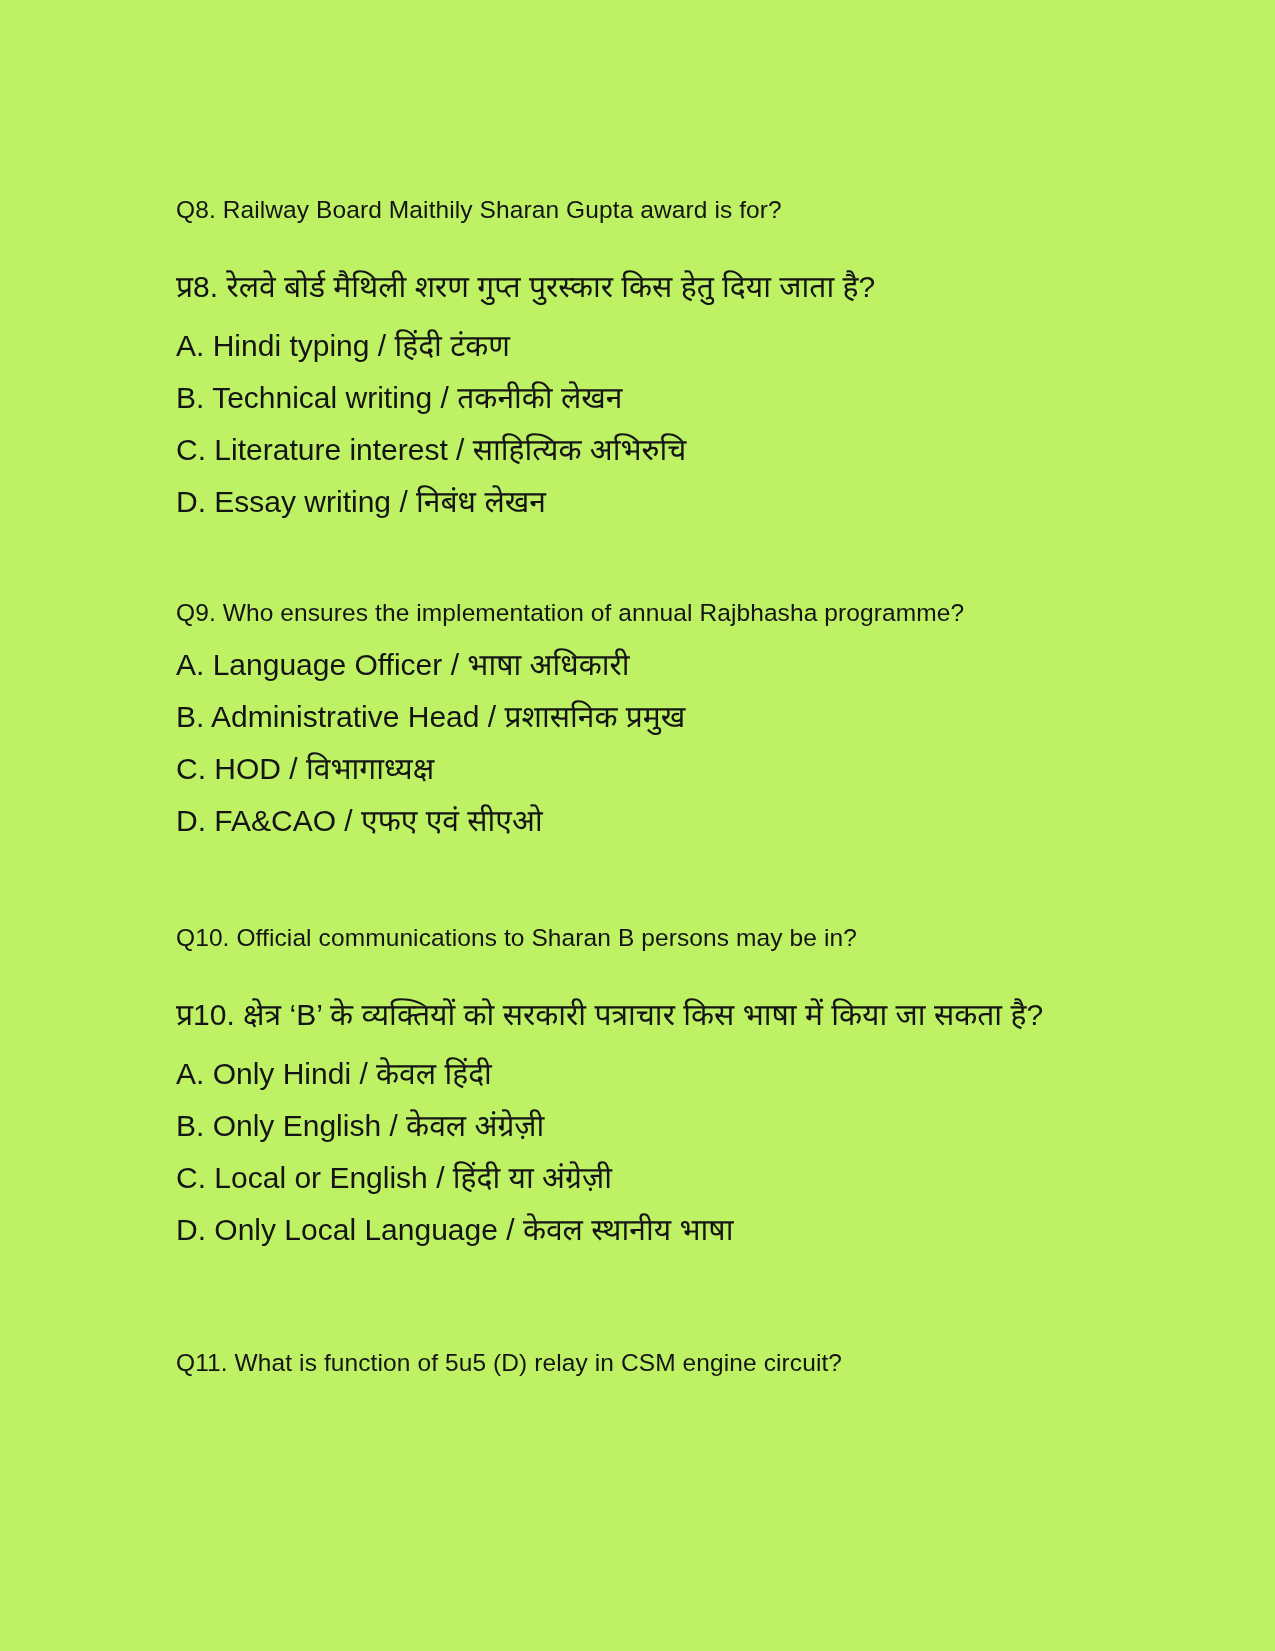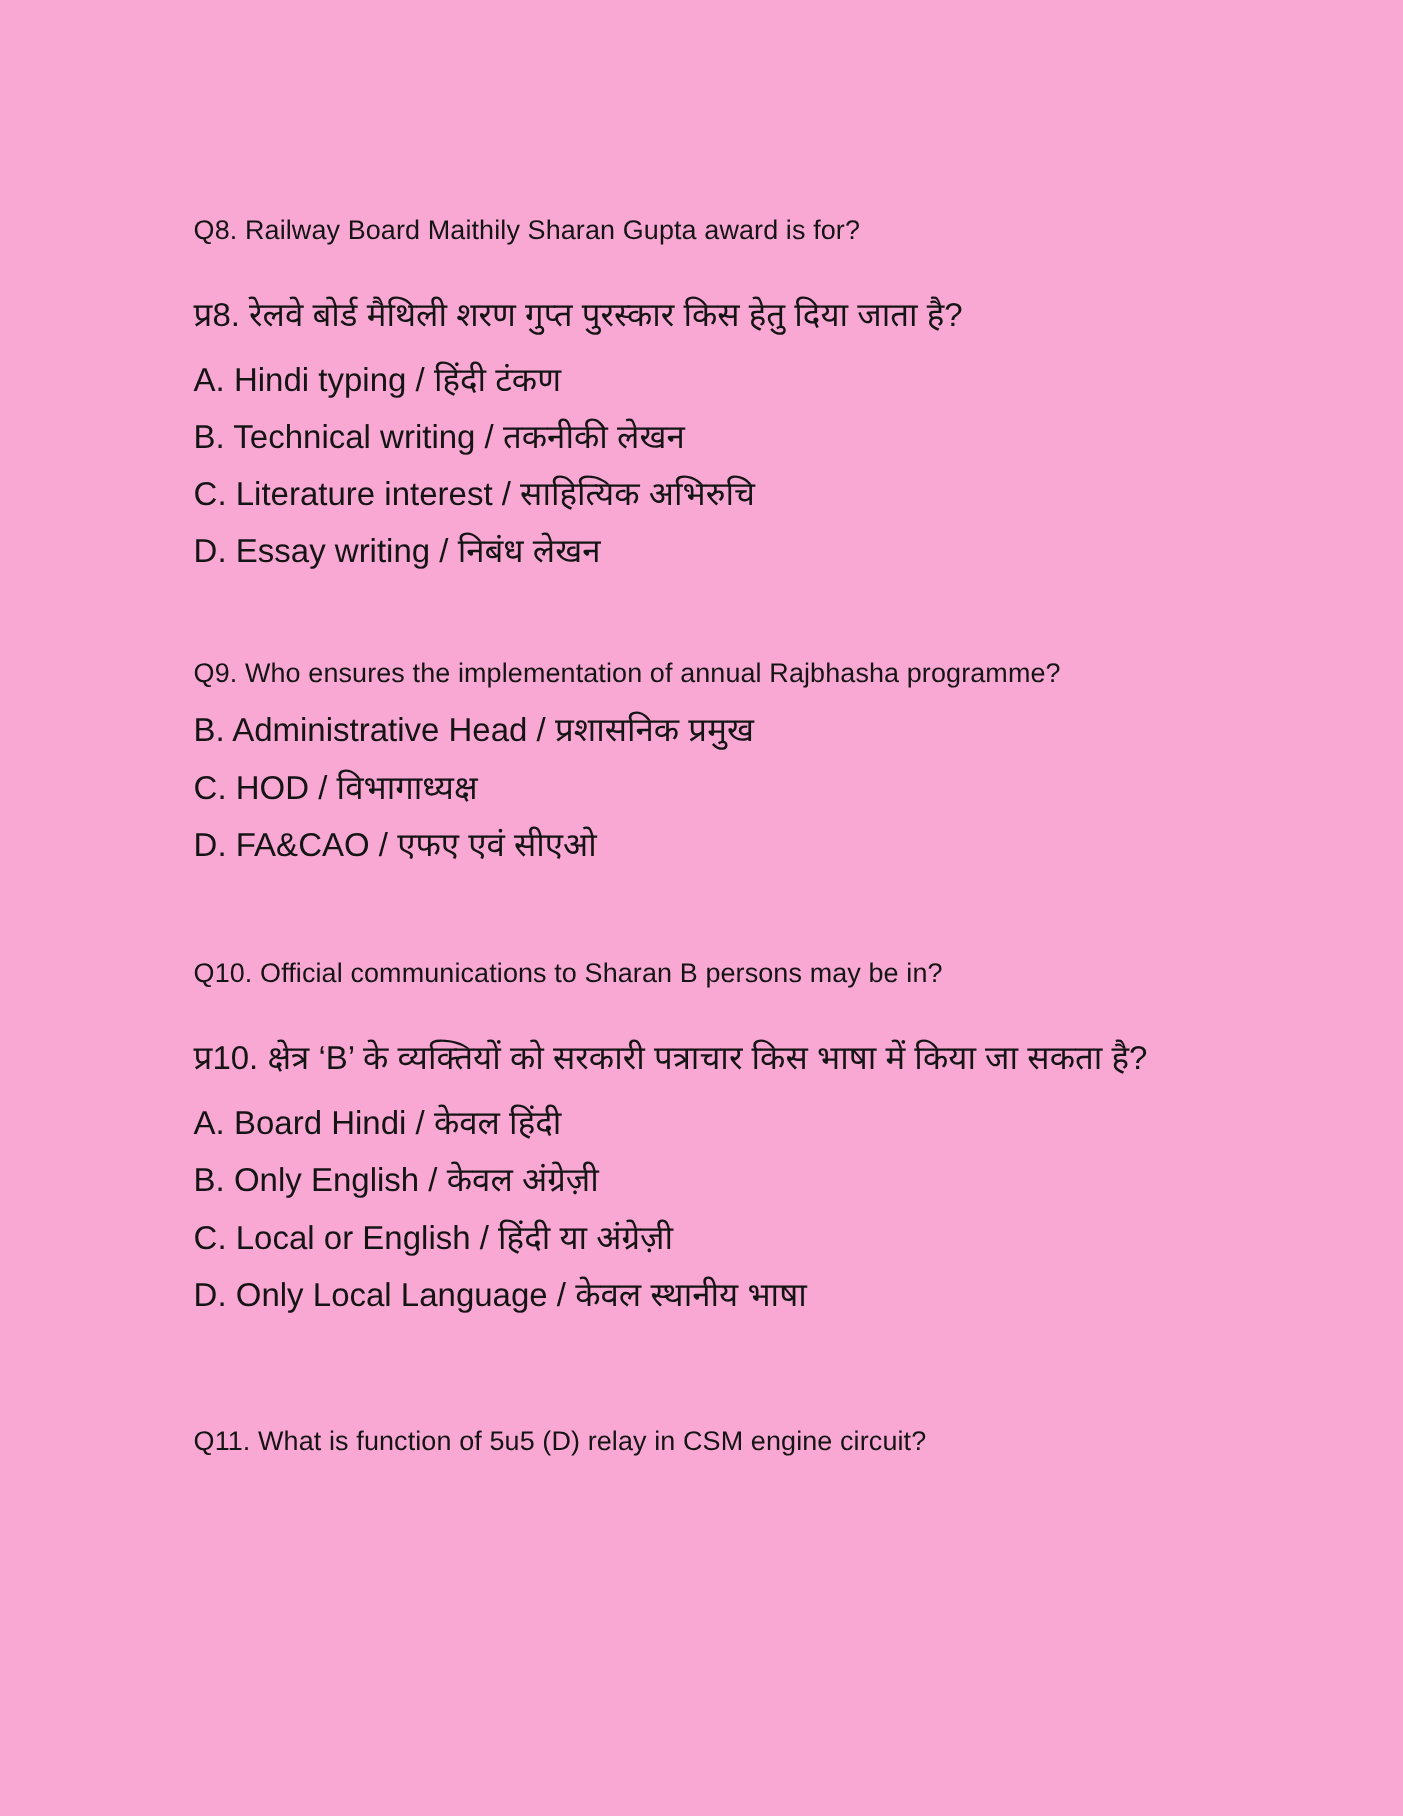--- a/index.html
+++ b/index.html
@@ -11,21 +11,21 @@
     width: 1275px;
     height: 1651px;
     font-family: "Liberation Sans", "DejaVu Sans", sans-serif;
     color: #000000;
     -webkit-font-smoothing: antialiased;
   }
   .page {
     position: relative;
     width: 1275px;
     height: 1651px;
-    background: #f9a8d4;
+    background: #bef264;
     box-sizing: border-box;
     padding: 196px 0 0 0;
     overflow: hidden;
   }
   .content {
     margin-left: 176px;
     width: 1000px;
   }
   .q-block {
     margin: 0 0 0 0;
@@ -76,31 +76,32 @@
       <div class="opt">A. Hindi typing / हिंदी टंकण</div>
       <div class="opt">B. Technical writing / तकनीकी लेखन</div>
       <div class="opt">C. Literature interest / साहित्यिक अभिरुचि</div>
       <div class="opt">D. Essay writing / निबंध लेखन</div>
     </div>
 
     <div class="gap-after-block"></div>
 
     <div class="q-block">
       <div class="q-en">Q9. Who ensures the implementation of annual Rajbhasha programme?</div>
+      <div class="opt">A. Language Officer / भाषा अधिकारी</div>
       <div class="opt">B. Administrative Head / प्रशासनिक प्रमुख</div>
       <div class="opt">C. HOD / विभागाध्यक्ष</div>
       <div class="opt">D. FA&amp;CAO / एफए एवं सीएओ</div>
     </div>
 
     <div class="gap-q10"></div>
 
     <div class="q-block">
       <div class="q-en">Q10. Official communications to Sharan B persons may be in?</div>
       <div class="q-hi">प्र10. क्षेत्र ‘B’ के व्यक्तियों को सरकारी पत्राचार किस भाषा में किया जा सकता है?</div>
-      <div class="opt">A. Board Hindi / केवल हिंदी</div>
+      <div class="opt">A. Only Hindi / केवल हिंदी</div>
       <div class="opt">B. Only English / केवल अंग्रेज़ी</div>
       <div class="opt">C. Local or English / हिंदी या अंग्रेज़ी</div>
       <div class="opt">D. Only Local Language / केवल स्थानीय भाषा</div>
     </div>
 
     <div class="gap-q11"></div>
 
     <div class="q-block">
       <div class="q-en">Q11. What is function of 5u5 (D) relay in CSM engine circuit?</div>
     </div>

